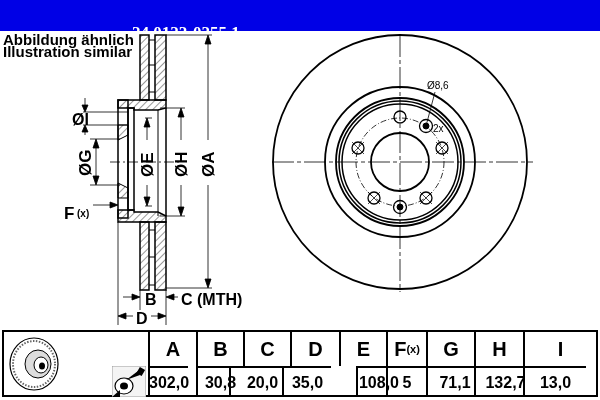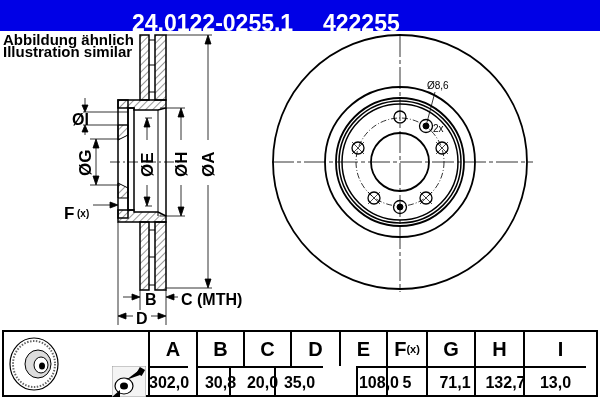--- a/index.html
+++ b/index.html
@@ -1,33 +1,32 @@
 <!DOCTYPE html>
 <html><head>
 <meta charset="utf-8">
 <style>
   html,body{margin:0;padding:0;background:#fff;}
   body{width:600px;height:400px;position:relative;overflow:hidden;font-family:"Liberation Sans",sans-serif;}
   .header{position:absolute;left:0;top:0;width:600px;height:31px;background:#0000e6;color:#fff;}
-  .hdr-num{position:absolute;top:9px;font-size:23px;font-weight:bold;line-height:29px;letter-spacing:0;}
+  .hdr-num{position:absolute;top:18px;font-size:17px;font-weight:bold;line-height:29px;letter-spacing:0;font-family:Liberation Serif, serif;}
   .note{position:absolute;left:3px;top:34px;font-size:15px;font-weight:bold;line-height:12px;color:#000;}
   svg.drawing{position:absolute;left:0;top:0;}
   .tbl{position:absolute;left:2px;top:330px;width:596px;height:67px;border:2px solid #000;box-sizing:border-box;}
   .cell{position:absolute;display:flex;align-items:center;justify-content:center;font-weight:bold;color:#000;box-sizing:border-box;border-left:2px solid #000;}
   .hcell{top:0;height:34px;font-size:20px;}
   .vcell{top:34px;height:31px;font-size:16px;border-top:2px solid #000;}
   .fx{font-size:20px;}
   .fx small{font-size:11px;}
 </style>
 </head>
 <body>
 
 <div class="header">
   <span class="hdr-num" style="left:132px">24.0122-0255.1</span>
-  <span class="hdr-num" style="left:323px">422255</span>
 </div>
 
 <div class="note">
   <div>Abbildung ähnlich</div>
   <div>Illustration similar</div>
 </div>
 
 <svg class="drawing" width="600" height="330" viewBox="0 0 600 330">
   <defs>
     <pattern id="hatch" patternUnits="userSpaceOnUse" width="5" height="5" patternTransform="rotate(45)">
@@ -211,21 +210,21 @@
 
   <div class="cell vcell" style="left:144px;width:40px">
       <span>302,0</span>
     </div>
   <div class="cell vcell" style="left:192px;width:47px">
       <span>30,8</span>
     </div>
   <div class="cell vcell" style="left:225px;width:65px">
       <span>20,0</span>
     </div>
-  <div class="cell vcell" style="left:270px;width:49px">
+  <div class="cell vcell" style="left:278px;width:49px">
       <span>35,0</span>
     </div>
   <div class="cell vcell" style="left:352px;width:44px">
       <span>108,0</span>
     </div>
   <div class="cell vcell" style="left:382px;width:40px">
       <span>5</span>
     </div>
   <div class="cell vcell" style="left:422px;width:56px">
       <span>71,1</span>

